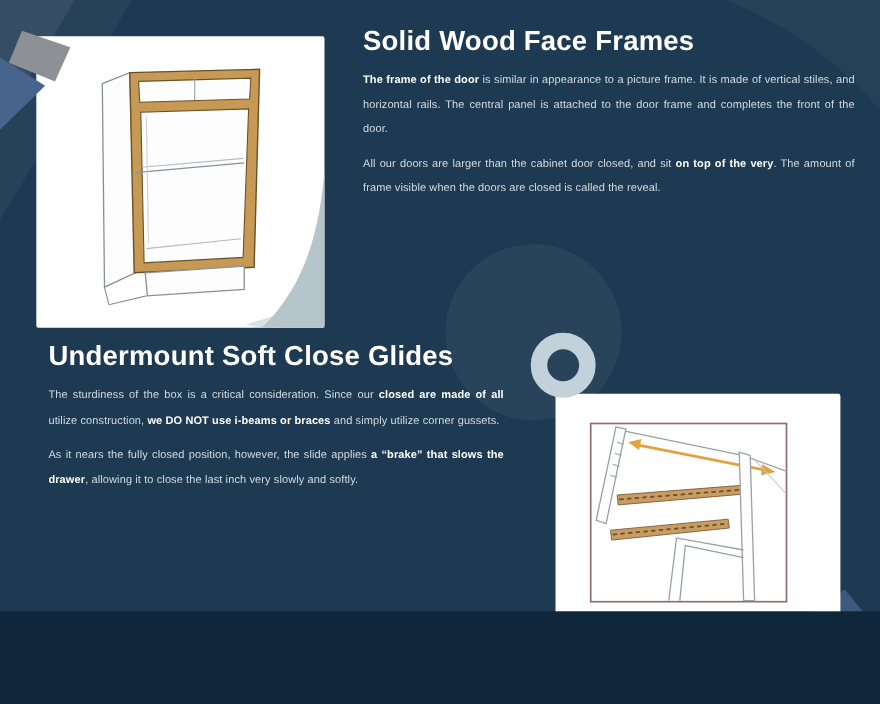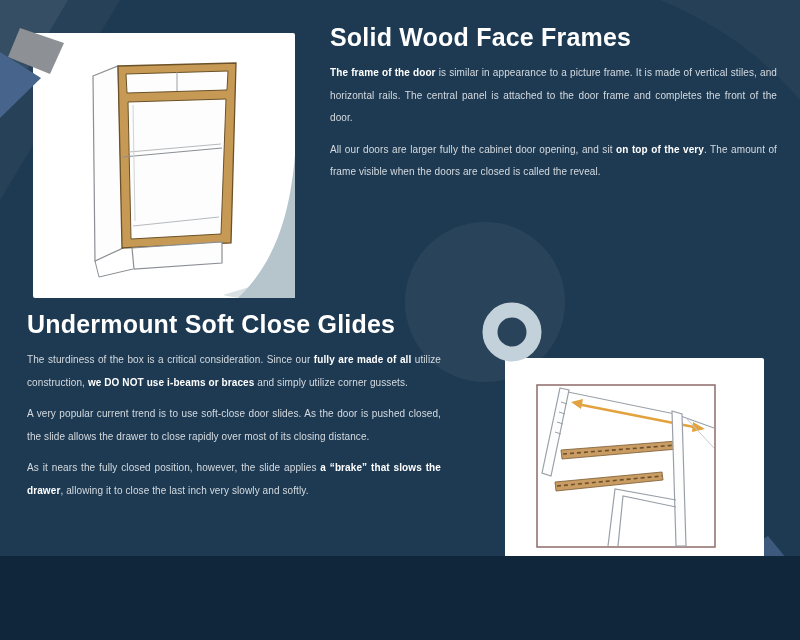--- a/index.html
+++ b/index.html
@@ -12,21 +12,21 @@
   .decor{position:absolute;inset:0;pointer-events:none;}
   .bg-layer{z-index:0;}
   .overlay-layer{z-index:3;}
   .panel{
     position:absolute;background:#ffffff;z-index:1;border-radius:2px;
   }
   .panel-cabinet{left:33px;top:33px;width:262px;height:265px;}
   .panel-glide{left:505px;top:358px;width:259px;height:243px;}
   .textblock{position:absolute;z-index:4;}
   .sec1{left:330px;top:22px;width:447px;}
-  .sec2{left:27px;top:309px;width:414px;}
+  .sec2{left:44px;top:309px;width:414px;}
   h2{
     margin:0 0 9px 0;font-size:25px;line-height:1.25;font-weight:700;
     color:#ffffff;letter-spacing:.2px;
   }
   .textblock p{
     margin:0 0 9px 0;font-size:10px;line-height:22.5px;color:#d5dbe0;
     text-align:justify;letter-spacing:.1px;
   }
   .textblock p:last-child{margin-bottom:0;}
   .textblock .b{font-weight:700;color:#ffffff;}
@@ -114,23 +114,22 @@
   <svg class="decor overlay-layer" width="800" height="640" viewBox="0 0 800 640">
     <polygon points="20,28 64,43 50,74 8,57" fill="#8d9196"></polygon>
     <polygon points="0,52 41,78 0,118" fill="#47658c"></polygon>
     <circle cx="512" cy="332" r="22" fill="none" stroke="#c3d2da" stroke-width="15"></circle>
     <polygon points="540,602 566,583 592,602" fill="#d6d8da"></polygon>
   </svg>
 
   <div class="textblock sec1">
     <h2>Solid Wood Face Frames</h2>
     <p><span class="b">The frame of the door</span><span> is similar in appearance to a picture frame. It is made of vertical stiles, and horizontal rails. The central panel is attached to the door frame and completes the front of the door.</span></p>
-    <p><span>All our doors are larger fully the cabinet door opening, and sit </span><span class="b">on top of the very</span><span>. The amount of frame visible when the doors are closed is called the reveal.</span></p>
+    <p><span>All our doors are larger than the cabinet door closed, and sit </span><span class="b">on top of the very</span><span>. The amount of frame visible when the doors are closed is called the reveal.</span></p>
   </div>
 
   <div class="textblock sec2">
     <h2>Undermount Soft Close Glides</h2>
-    <p><span>The sturdiness of the box is a critical consideration. Since our </span><span class="b">fully are made of all</span><span> utilize construction, </span><span class="b">we DO NOT use i-beams or braces</span><span> and simply utilize corner gussets.</span></p>
-    <p><span>A very popular current trend is to use soft-close door slides. As the door is pushed closed, the slide allows the drawer to close rapidly over most of its closing distance.</span></p>
+    <p><span>The sturdiness of the box is a critical consideration. Since our </span><span class="b">closed are made of all</span><span> utilize construction, </span><span class="b">we DO NOT use i-beams or braces</span><span> and simply utilize corner gussets.</span></p>
     <p><span>As it nears the fully closed position, however, the slide applies </span><span class="b">a “brake” that slows the drawer</span><span>, allowing it to close the last inch very slowly and softly.</span></p>
   </div>
 
 </div>
 
 </body></html>

